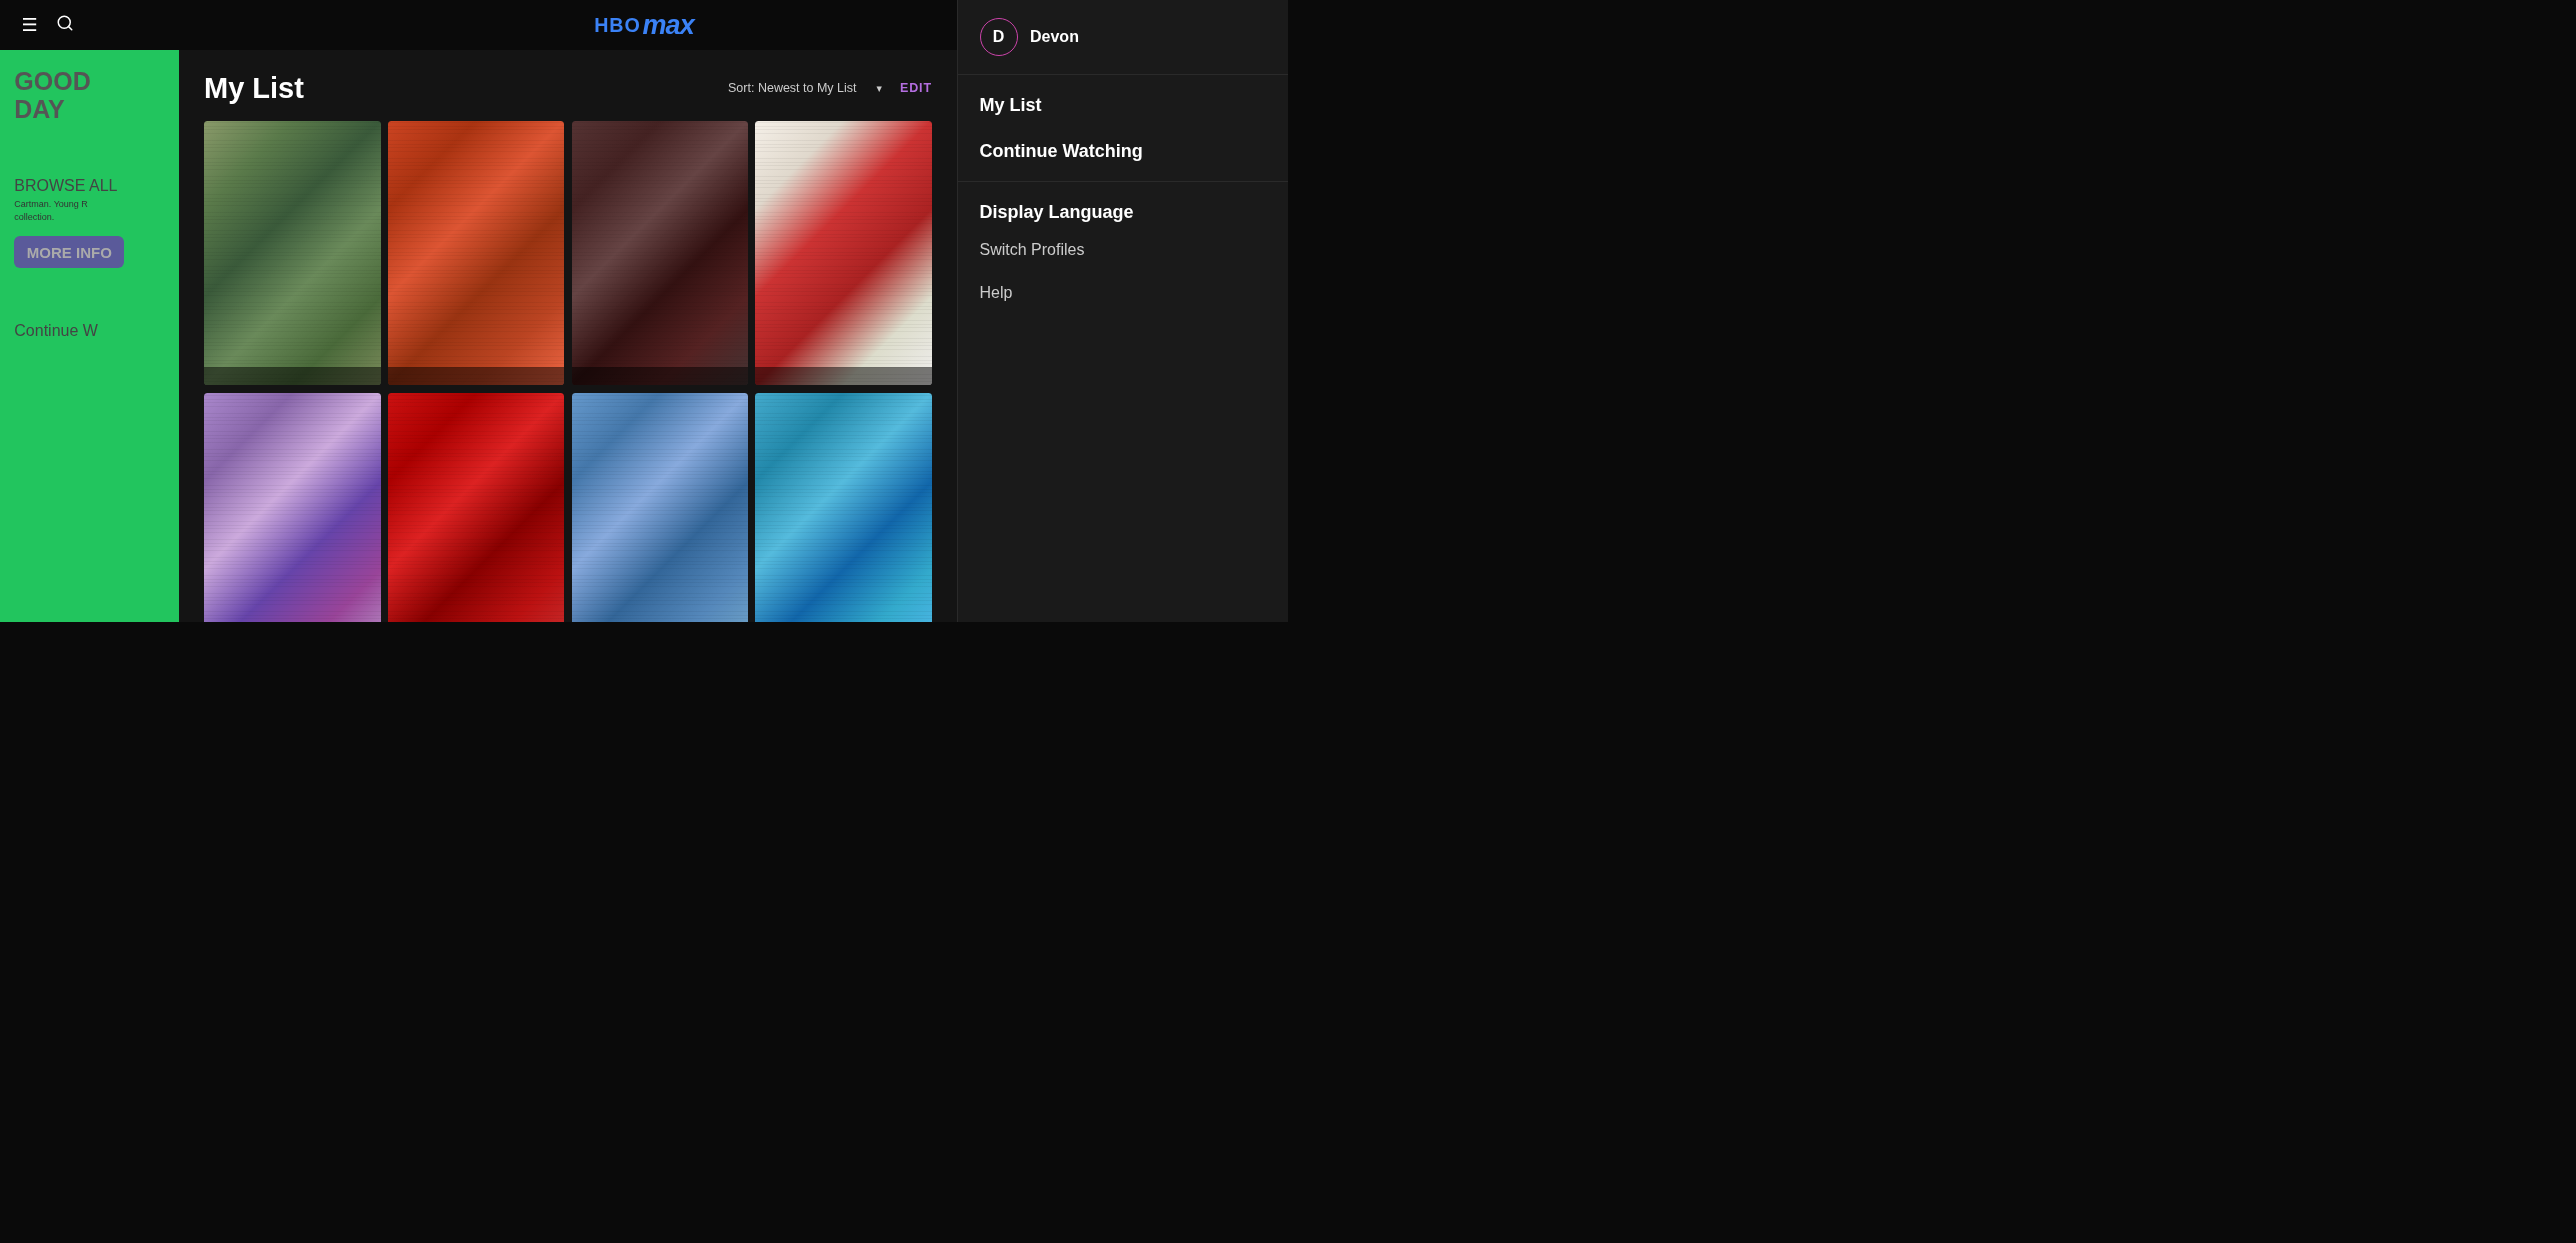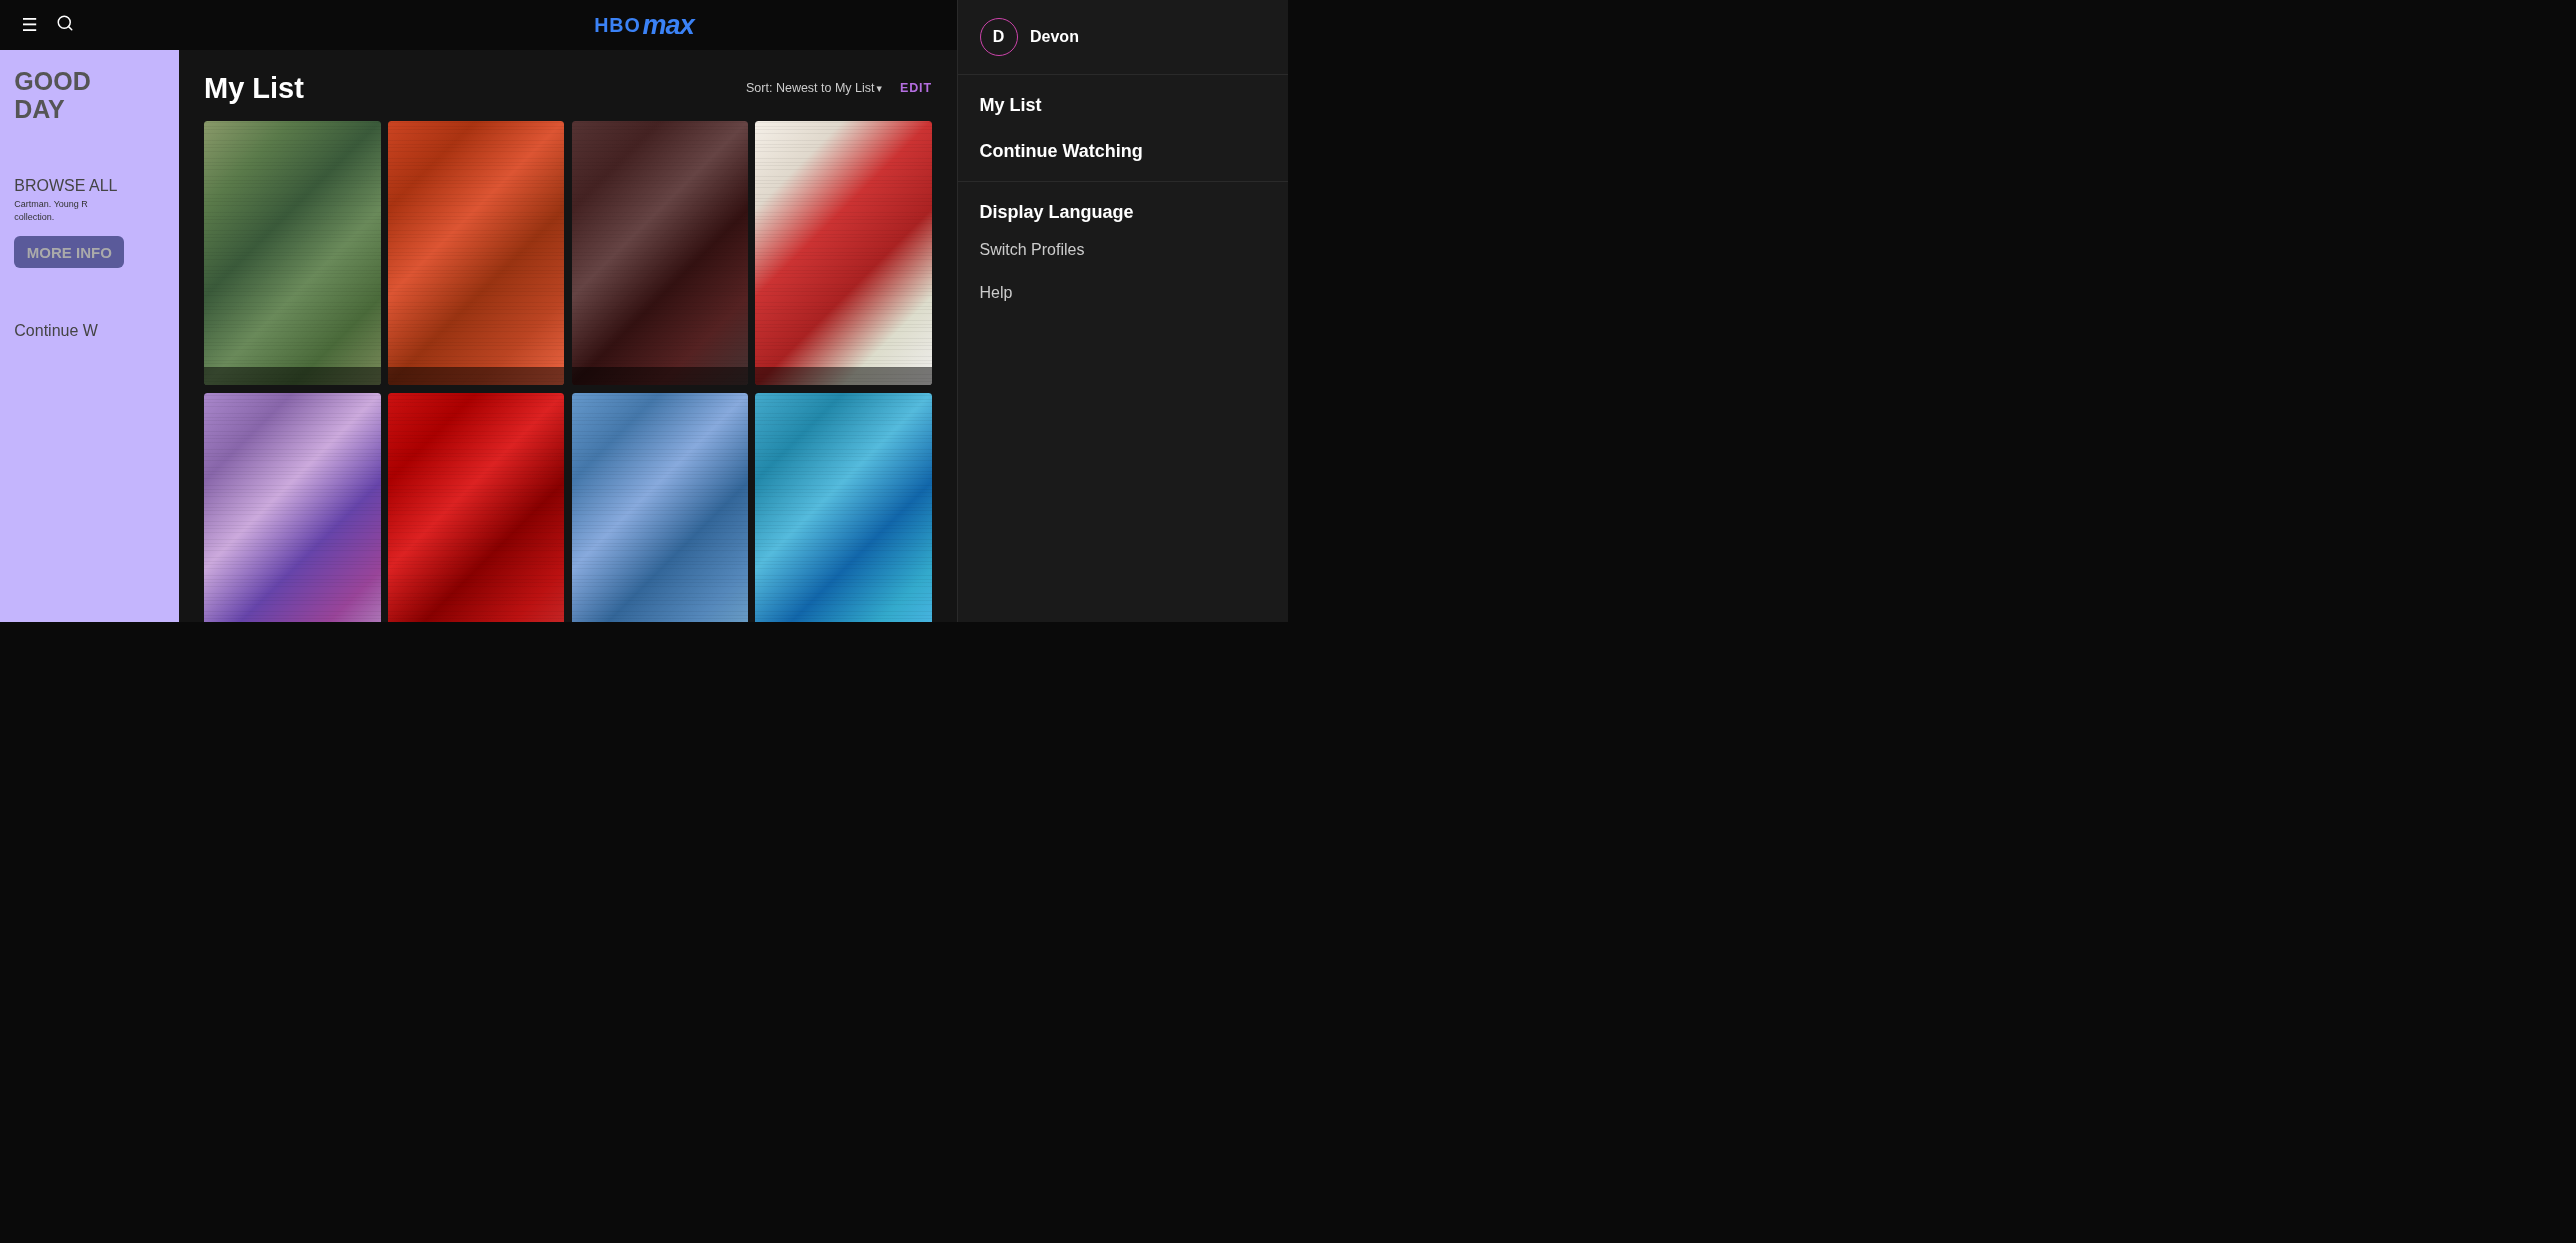--- a/index.html
+++ b/index.html
@@ -87,21 +87,21 @@
       color: #fff;
     }
 
     
     .left-bg {
       position: absolute;
       top: 50px;
       left: 0;
       width: 179px;
       height: 572px;
-      background: #c4b5fd;
+      background: #22c55e;
       overflow: hidden;
     }
 
     .left-bg-text {
       padding: 18px 14.3px;
       color: #666;
     }
 
     .left-bg-title {
       font-size: 25px;
@@ -168,21 +168,21 @@
 
     .my-list-controls {
       display: flex;
       align-items: center;
       gap: 18px;
     }
 
     .sort-dropdown {
       display: flex;
       align-items: center;
-      gap: 2px;
+      gap: 20px;
       color: #ccc;
       font-size: 12.5px;
       cursor: pointer;
     }
 
     .sort-chevron {
       font-size: 10.7px;
       color: #ccc;
     }
 

